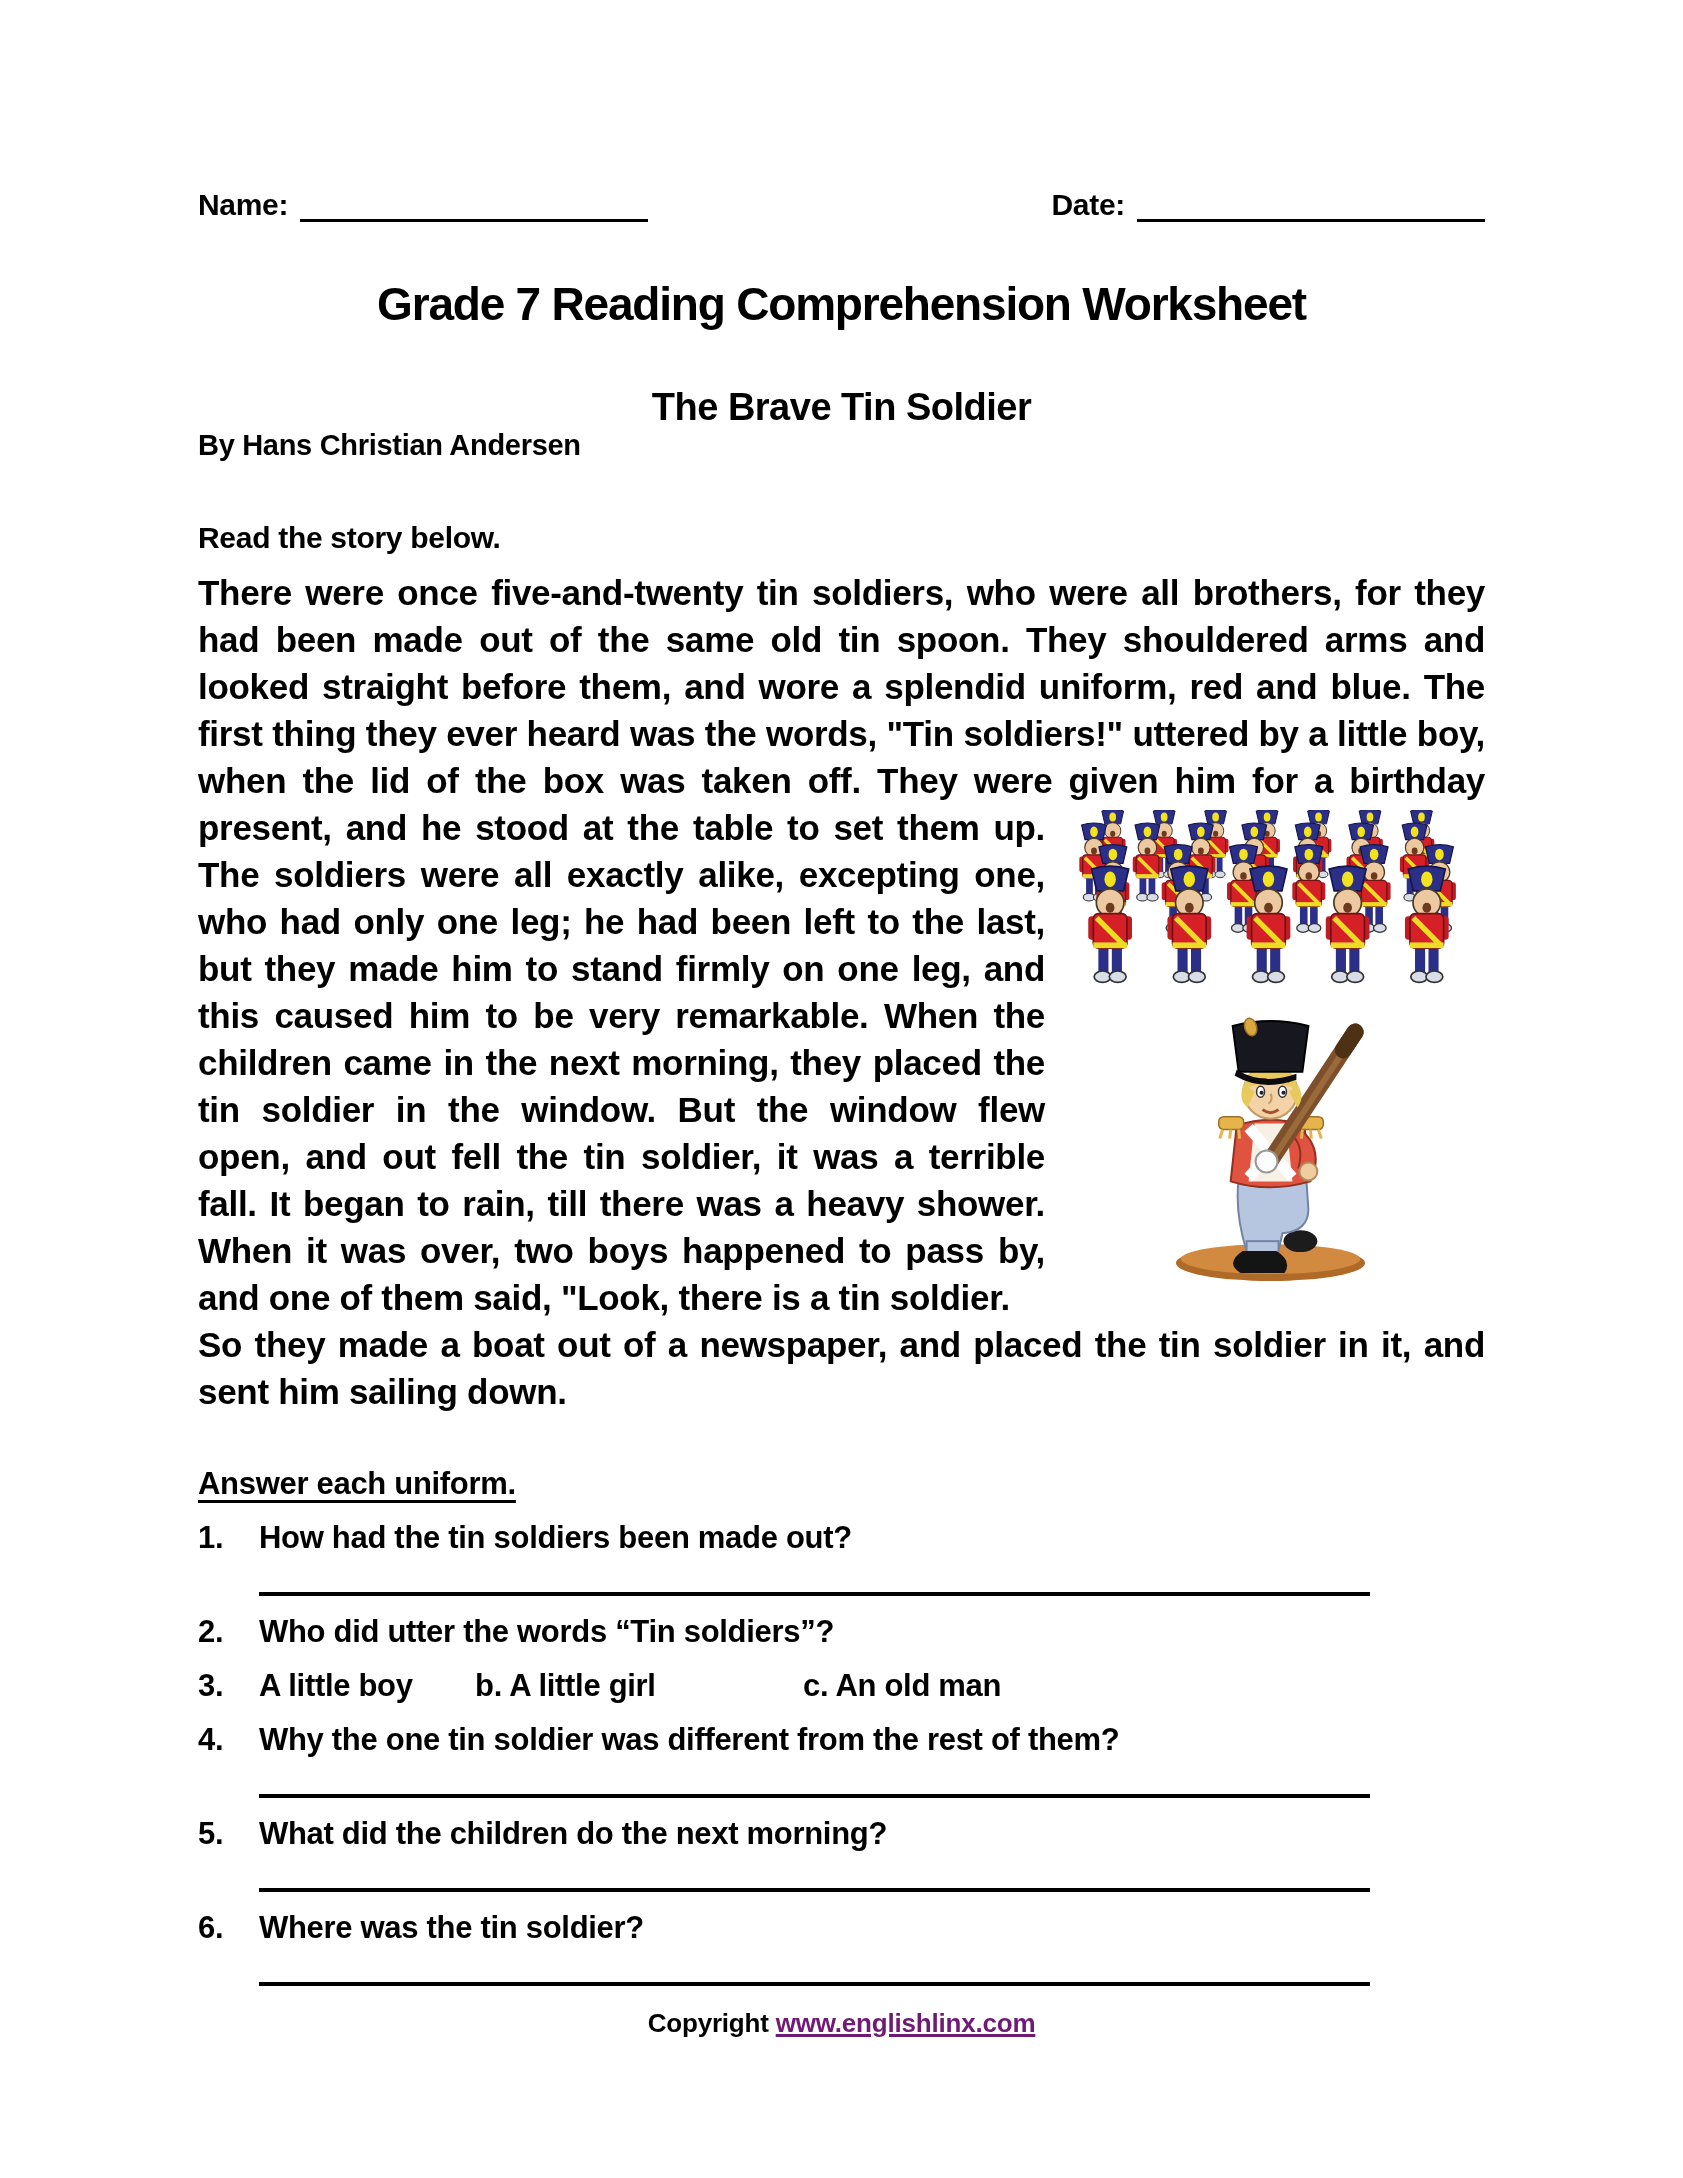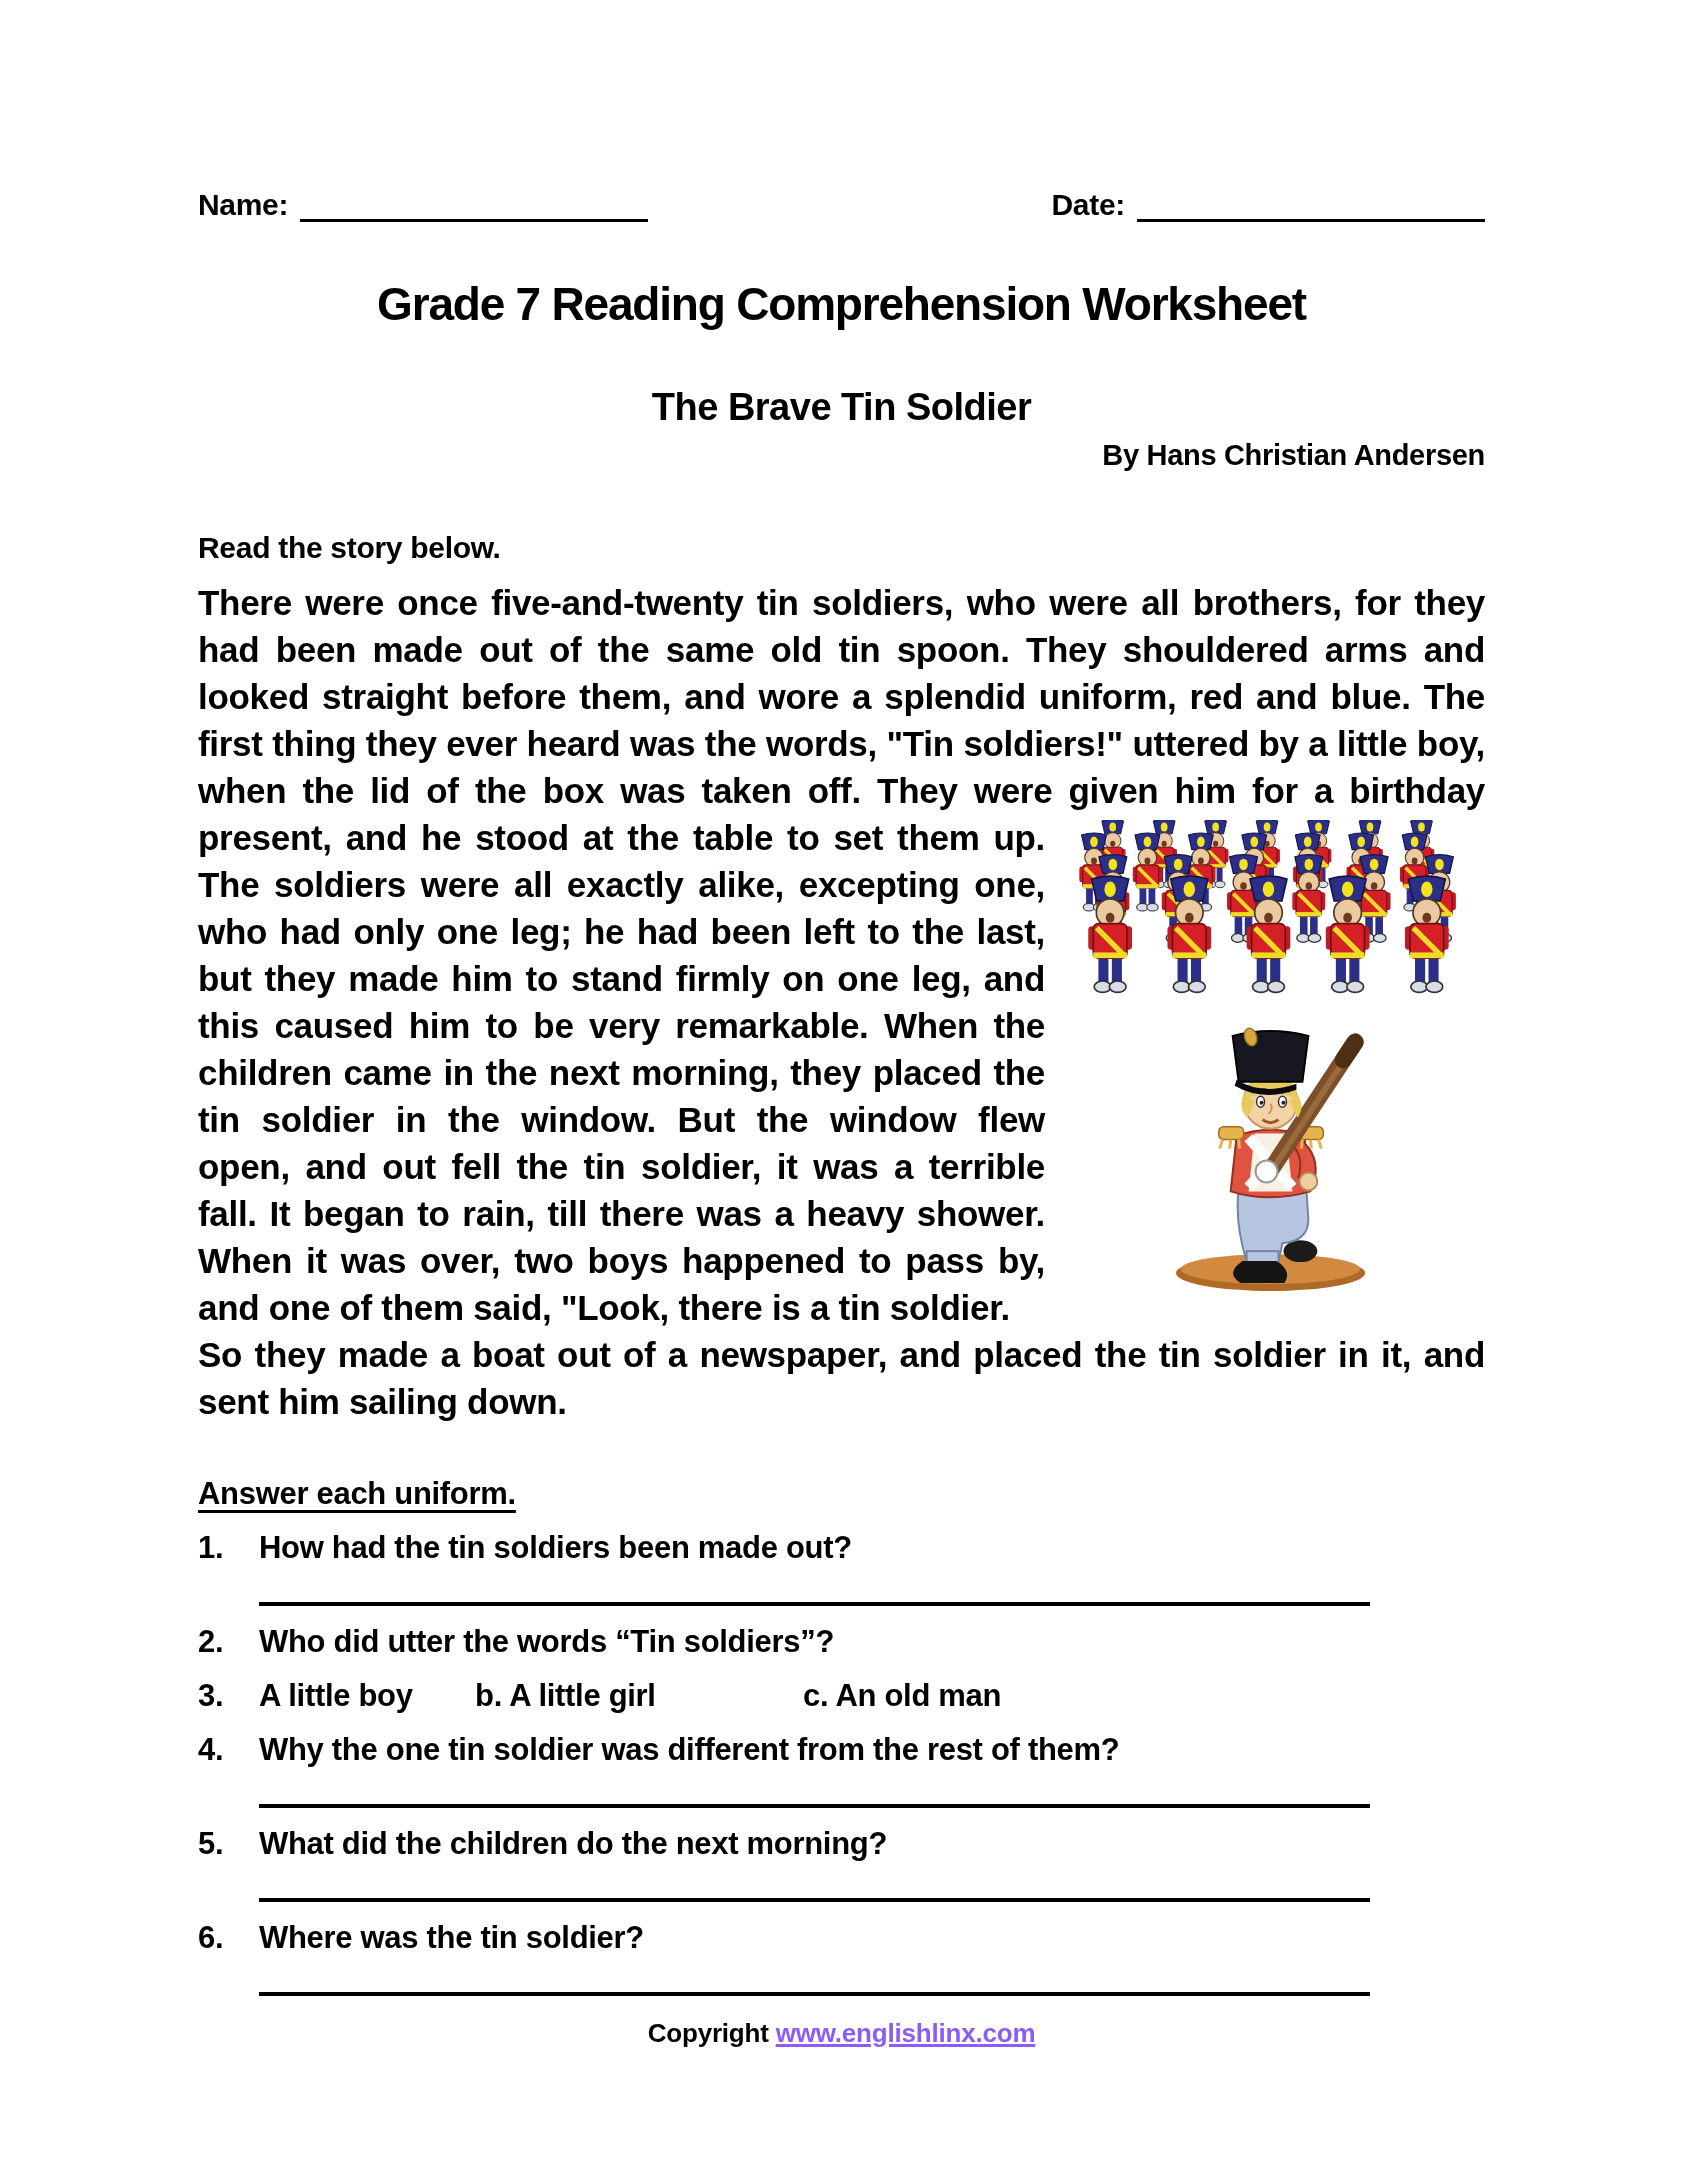--- a/index.html
+++ b/index.html
@@ -12,21 +12,21 @@
   }
   .page { width:1683px; height:1938px; padding:188px 198px 0 198px; }
 
   
   .top-row { display:flex; align-items:flex-end; font-size:30px; letter-spacing:-0.3px; }
   .blank-line { display:inline-block; width:348px; border-bottom:3px solid #000; height:34px; margin-left:12px; }
   .date-group { margin-left:auto; display:flex; align-items:flex-end; }
 
   .ws-title { text-align:center; font-size:46px; letter-spacing:-1.2px; margin-top:55px; }
   .story-title { text-align:center; font-size:38px; letter-spacing:-0.5px; margin-top:55px; }
-  .byline { text-align:right; font-size:29px; letter-spacing:-0.3px; margin-top:10px; }
+  .byline { text-align:left; font-size:29px; letter-spacing:-0.3px; }
 
   
   .read-instruction { font-size:30px; letter-spacing:-0.3px; margin-top:59px; }
   .story-text { font-size:35px; line-height:47px; letter-spacing:-0.3px; text-align:justify; }
   .part1 { margin-top:14px; text-align-last:justify; }
   .story-middle { display:flex; margin-top:0; }
   .story-col { width:847px; }
   .art-col { width:440px; padding-left:20px; margin-top:6px; }
   .group-art { display:block; width:420px; height:190px; }
   .single-art { display:block; width:249px; height:279px; margin:14px auto 0 auto; }
@@ -36,21 +36,21 @@
   .questions-heading { font-size:31px; letter-spacing:-0.3px; margin-top:51px; text-decoration:underline; text-decoration-thickness:3px; text-underline-offset:6px; }
   .q-row { display:flex; font-size:31px; letter-spacing:-0.3px; margin-top:18px; }
   .q-num { width:61px; flex:none; }
   .q-text { flex:1; }
   .q-opt-b { margin-left:54px; }
   .q-opt-c { margin-left:139px; }
   .answer-line { width:1111px; margin:36px 0 8px 61px; border-bottom:4px solid #000; height:0; }
 
   
   .copyright { text-align:center; font-size:26px; margin-top:22px; letter-spacing:-0.2px; }
-  .copyright a { color:#8b5cf6; text-decoration:underline; text-decoration-thickness:3px; }
+  .copyright a { color:#701a75; text-decoration:underline; text-decoration-thickness:3px; }
 </style>
 </head>
 <body>
 
 <div class="page">
 
   <div class="top-row">
     <span>Name:</span>
     <span class="blank-line"></span>
     <span class="date-group">

